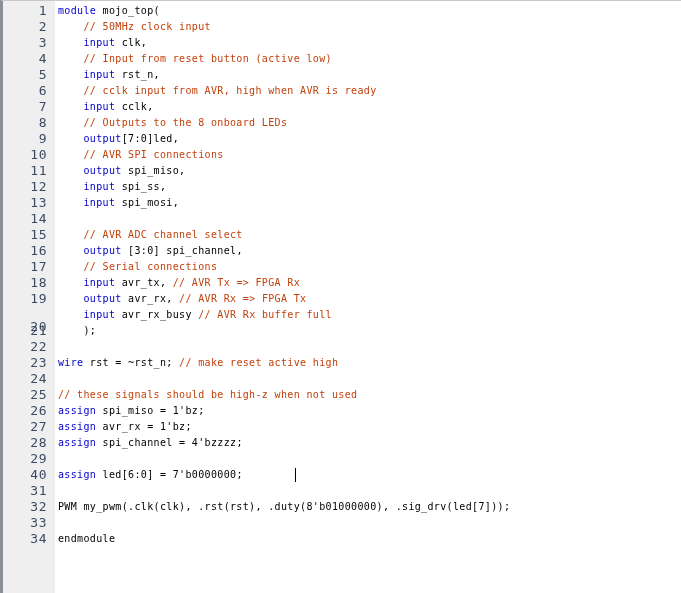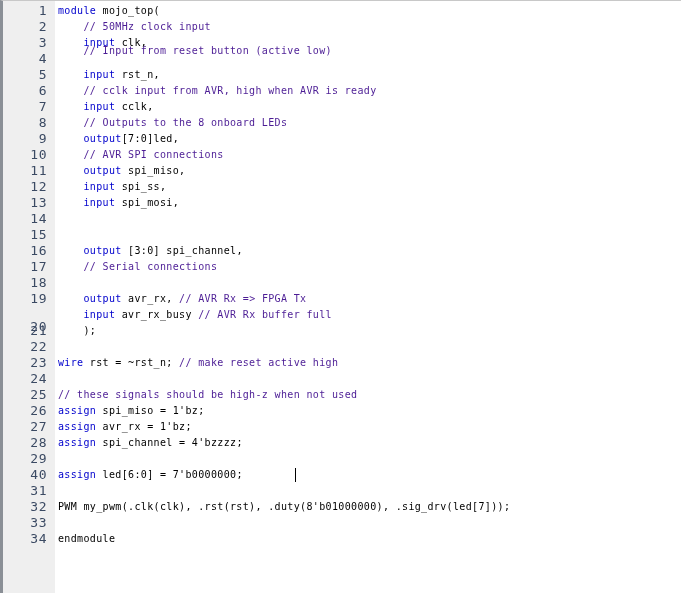--- a/index.html
+++ b/index.html
@@ -52,21 +52,21 @@
     position: absolute;
     left: 3px;
     white-space: pre;
     font-family: "DejaVu Sans Mono", "Liberation Mono", monospace;
     font-size: 10px;
     line-height: 16px;
     color: #000000;
     letter-spacing: 0.35px;
   }
   .tok-keyword { color: #0000cd; }
-  .tok-comment { color: #4c1d95; }
+  .tok-comment { color: #c2410c; }
   .tok-plain   { color: #000000; }
   #caret {
     position: absolute;
     width: 1px;
     background: #000000;
     height: 14px;
   }
 </style>
 </head>
 <body>
@@ -107,32 +107,34 @@
       <div class="gutter-num" style="top: 482px; padding-left: 45px;">31</div>
       <div class="gutter-num" style="top: 498px;">32</div>
       <div class="gutter-num" style="top: 514px;">33</div>
       <div class="gutter-num" style="top: 530px;">34</div>
     </div>
 
   <div id="code-surface">
       <div class="code-line" style="top: 2px;"><span class="tok-keyword">module</span><span class="tok-plain"> mojo_top(</span></div>
       <div class="code-line" style="top: 18px;"><span class="tok-comment">    // 50MHz clock input</span></div>
       <div class="code-line" style="top: 34px;"><span class="tok-plain">    </span><span class="tok-keyword">input</span><span class="tok-plain"> clk,</span></div>
-      <div class="code-line" style="top: 42px;"><span class="tok-comment">    // Input from reset button (active low)</span></div>
+      <div class="code-line" style="top: 50px;"><span class="tok-comment">    // Input from reset button (active low)</span></div>
       <div class="code-line" style="top: 82px;"><span class="tok-comment">    // cclk input from AVR, high when AVR is ready</span></div>
       <div class="code-line" style="top: 66px;"><span class="tok-plain">    </span><span class="tok-keyword">input</span><span class="tok-plain"> rst_n,</span></div>
       <div class="code-line" style="top: 98px;"><span class="tok-plain">    </span><span class="tok-keyword">input</span><span class="tok-plain"> cclk,</span></div>
       <div class="code-line" style="top: 114px;"><span class="tok-comment">    // Outputs to the 8 onboard LEDs</span></div>
       <div class="code-line" style="top: 130px;"><span class="tok-plain">    </span><span class="tok-keyword">output</span><span class="tok-plain">[7:0]led,</span></div>
       <div class="code-line" style="top: 146px;"><span class="tok-comment">    // AVR SPI connections</span></div>
       <div class="code-line" style="top: 162px;"><span class="tok-plain">    </span><span class="tok-keyword">output</span><span class="tok-plain"> spi_miso,</span></div>
       <div class="code-line" style="top: 178px;"><span class="tok-plain">    </span><span class="tok-keyword">input</span><span class="tok-plain"> spi_ss,</span></div>
       <div class="code-line" style="top: 194px;"><span class="tok-plain">    </span><span class="tok-keyword">input</span><span class="tok-plain"> spi_mosi,</span></div>
+      <div class="code-line" style="top: 226px;"><span class="tok-comment">    // AVR ADC channel select</span></div>
       <div class="code-line" style="top: 242px;"><span class="tok-plain">    </span><span class="tok-keyword">output</span><span class="tok-plain"> [3:0] spi_channel,</span></div>
       <div class="code-line" style="top: 258px;"><span class="tok-comment">    // Serial connections</span></div>
+      <div class="code-line" style="top: 274px;"><span class="tok-plain">    </span><span class="tok-keyword">input</span><span class="tok-plain"> avr_tx, </span><span class="tok-comment">// AVR Tx =&gt; FPGA Rx</span></div>
       <div class="code-line" style="top: 290px;"><span class="tok-plain">    </span><span class="tok-keyword">output</span><span class="tok-plain"> avr_rx, </span><span class="tok-comment">// AVR Rx =&gt; FPGA Tx</span></div>
       <div class="code-line" style="top: 306px;"><span class="tok-plain">    </span><span class="tok-keyword">input</span><span class="tok-plain"> avr_rx_busy </span><span class="tok-comment">// AVR Rx buffer full</span></div>
       <div class="code-line" style="top: 322px;"><span class="tok-plain">    );</span></div>
       <div class="code-line" style="top: 338px;"></div>
       <div class="code-line" style="top: 354px;"><span class="tok-keyword">wire</span><span class="tok-plain"> rst = ~rst_n; </span><span class="tok-comment">// make reset active high</span></div>
       <div class="code-line" style="top: 370px;"></div>
       <div class="code-line" style="top: 386px;"><span class="tok-comment">// these signals should be high-z when not used</span></div>
       <div class="code-line" style="top: 402px;"><span class="tok-keyword">assign</span><span class="tok-plain"> spi_miso = 1'bz;</span></div>
       <div class="code-line" style="top: 418px;"><span class="tok-keyword">assign</span><span class="tok-plain"> avr_rx = 1'bz;</span></div>
       <div class="code-line" style="top: 434px;"><span class="tok-keyword">assign</span><span class="tok-plain"> spi_channel = 4'bzzzz;</span></div>

